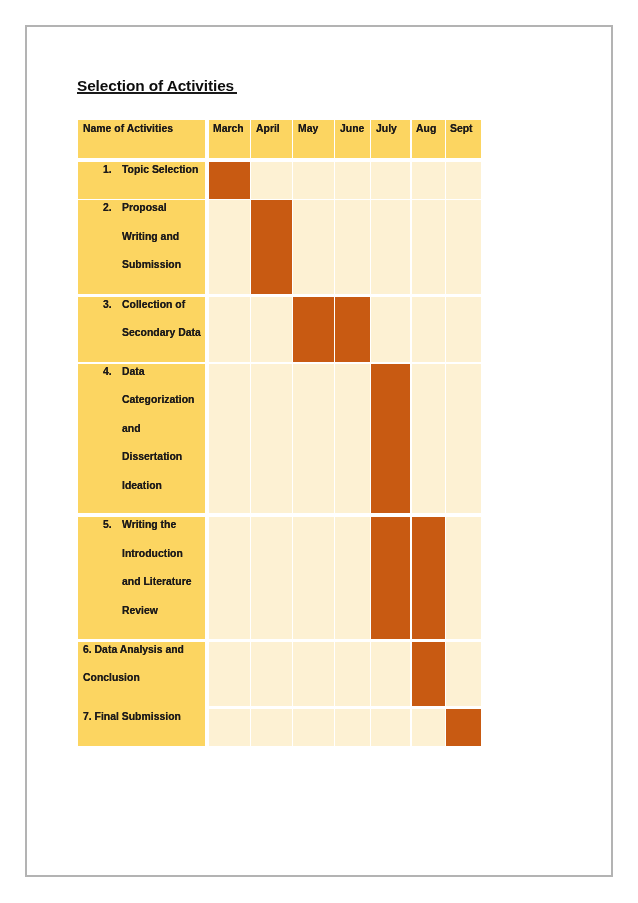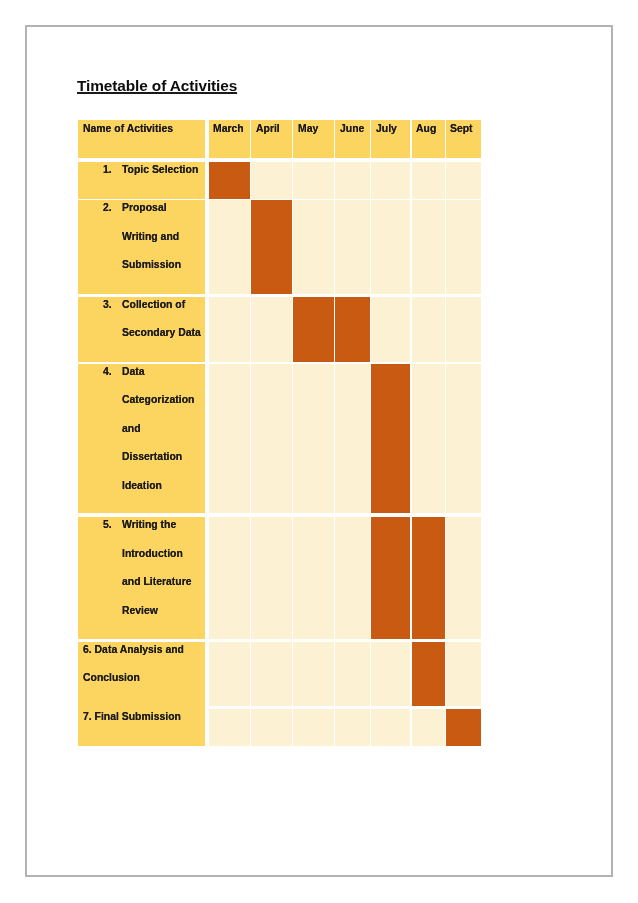--- a/index.html
+++ b/index.html
@@ -68,21 +68,21 @@
   }
 </style>
 </head>
 <body>
 
 <div class="pborder" id="pb-top"></div>
 <div class="pborder" id="pb-bottom"></div>
 <div class="pborder" id="pb-left"></div>
 <div class="pborder" id="pb-right"></div>
 
-<div id="title">Timetable of Activities</div>
+<div id="title">Selection of Activities</div>
 <div id="title-underline"></div>
 
 <div id="grid">
     <div class="cell hdr-cell" style="left: 77.5px; top: 120px; width: 127.8px; height: 37.7px;">
       <div class="ctext" style="left: 5.2px; top: 2.2px;">Name of Activities</div>
     </div>
     <div class="cell hdr-cell" style="left: 208.9px; top: 120px; width: 41px; height: 37.7px;">
       <div class="ctext" style="left: 4.6px; top: 2.2px;">March</div>
     </div>
     <div class="cell hdr-cell" style="left: 251px; top: 120px; width: 41.2px; height: 37.7px;">

